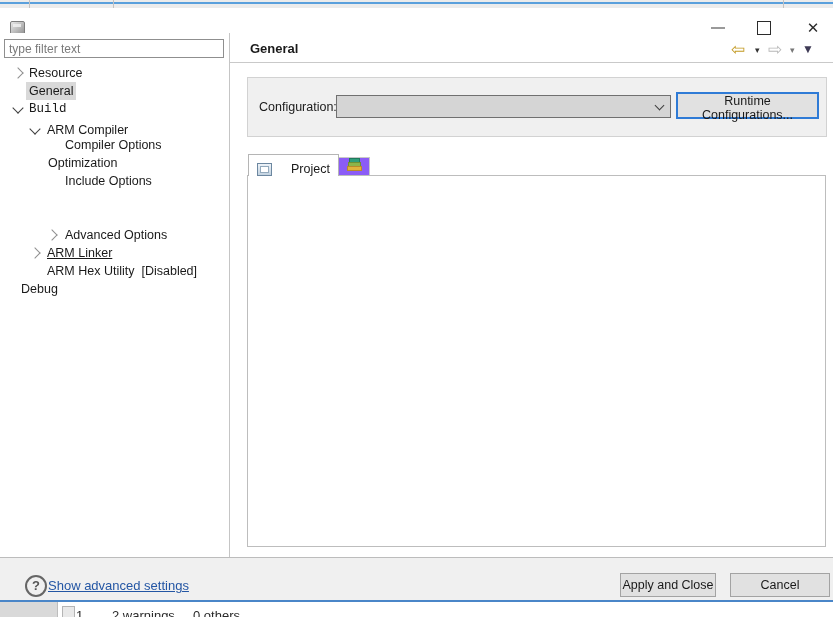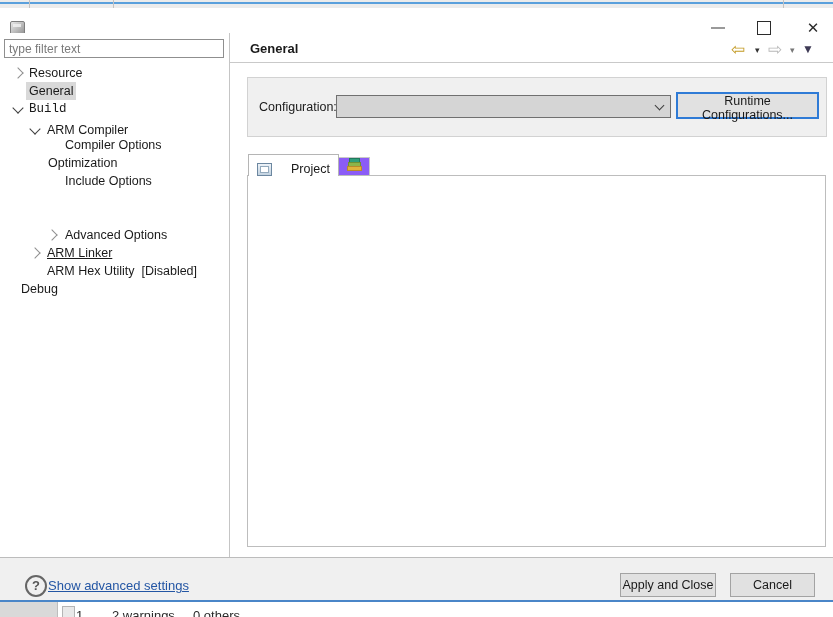--- a/index.html
+++ b/index.html
@@ -261,21 +261,21 @@
     <span class="caret"></span>
   </div>
   <button class="btn" style="left:476px;top:163px;width:73px;height:24px;">Browse...</button>
 </div>
 
 <div class="abs footer-sep"></div>
 <div class="abs footer">
   <span class="help-circle">?</span>
   <span class="adv-link">Show advanced settings</span>
   <button class="btn" style="left:620px;top:15px;width:96px;height:24px;">Apply and Close</button>
-  <button class="btn" style="left:730px;top:15px;width:85px;height:24px;">Cancel</button>
+  <button class="btn" style="left:730px;top:15px;width:100px;height:24px;">Cancel</button>
 </div>
 
 <div class="abs bottom-strip">
   <div class="blue-line"></div>
   <div class="gray-block"></div>
   <div class="mini-sq"></div>
   <span class="frag" style="left:76px;">1</span>
   <span class="frag" style="left:112px;">2 warnings,</span>
   <span class="frag" style="left:193px;">0 others</span>
 </div>

